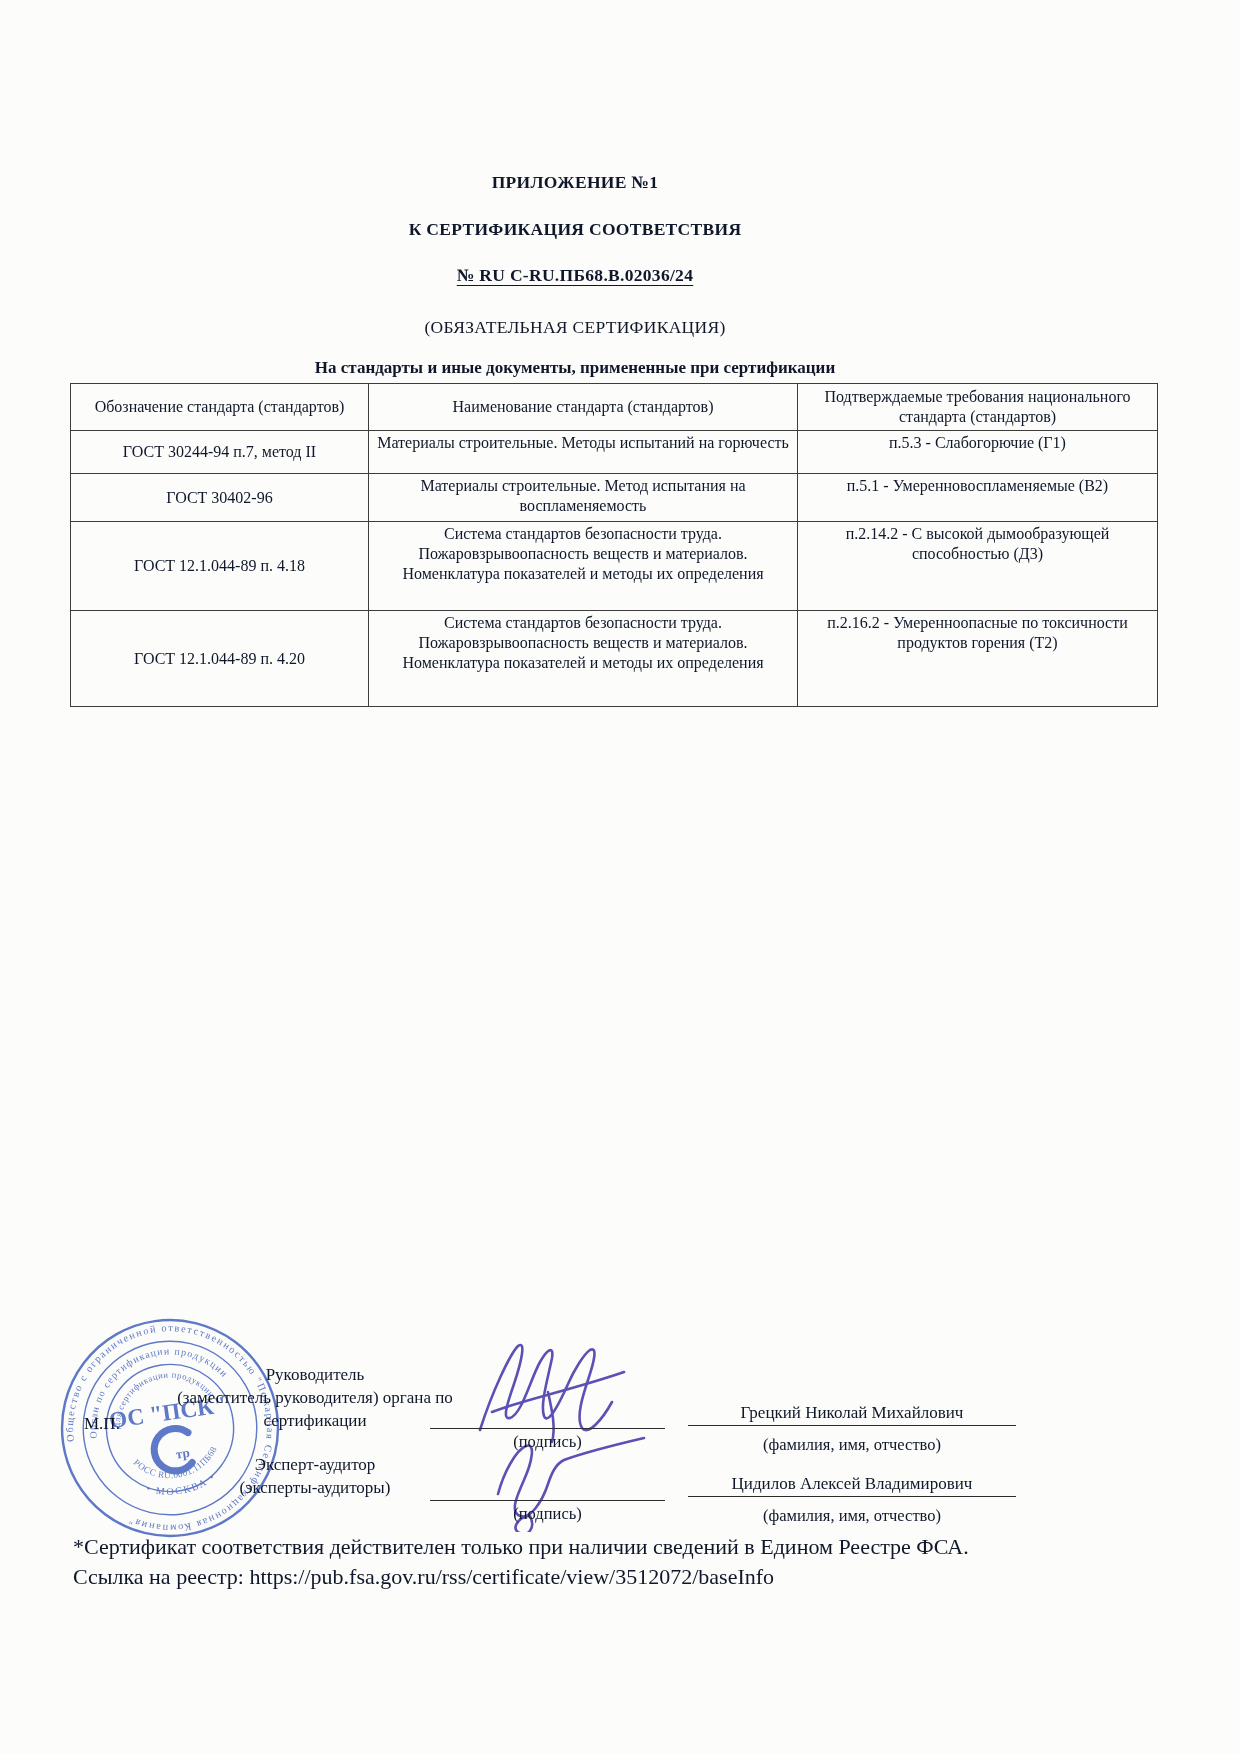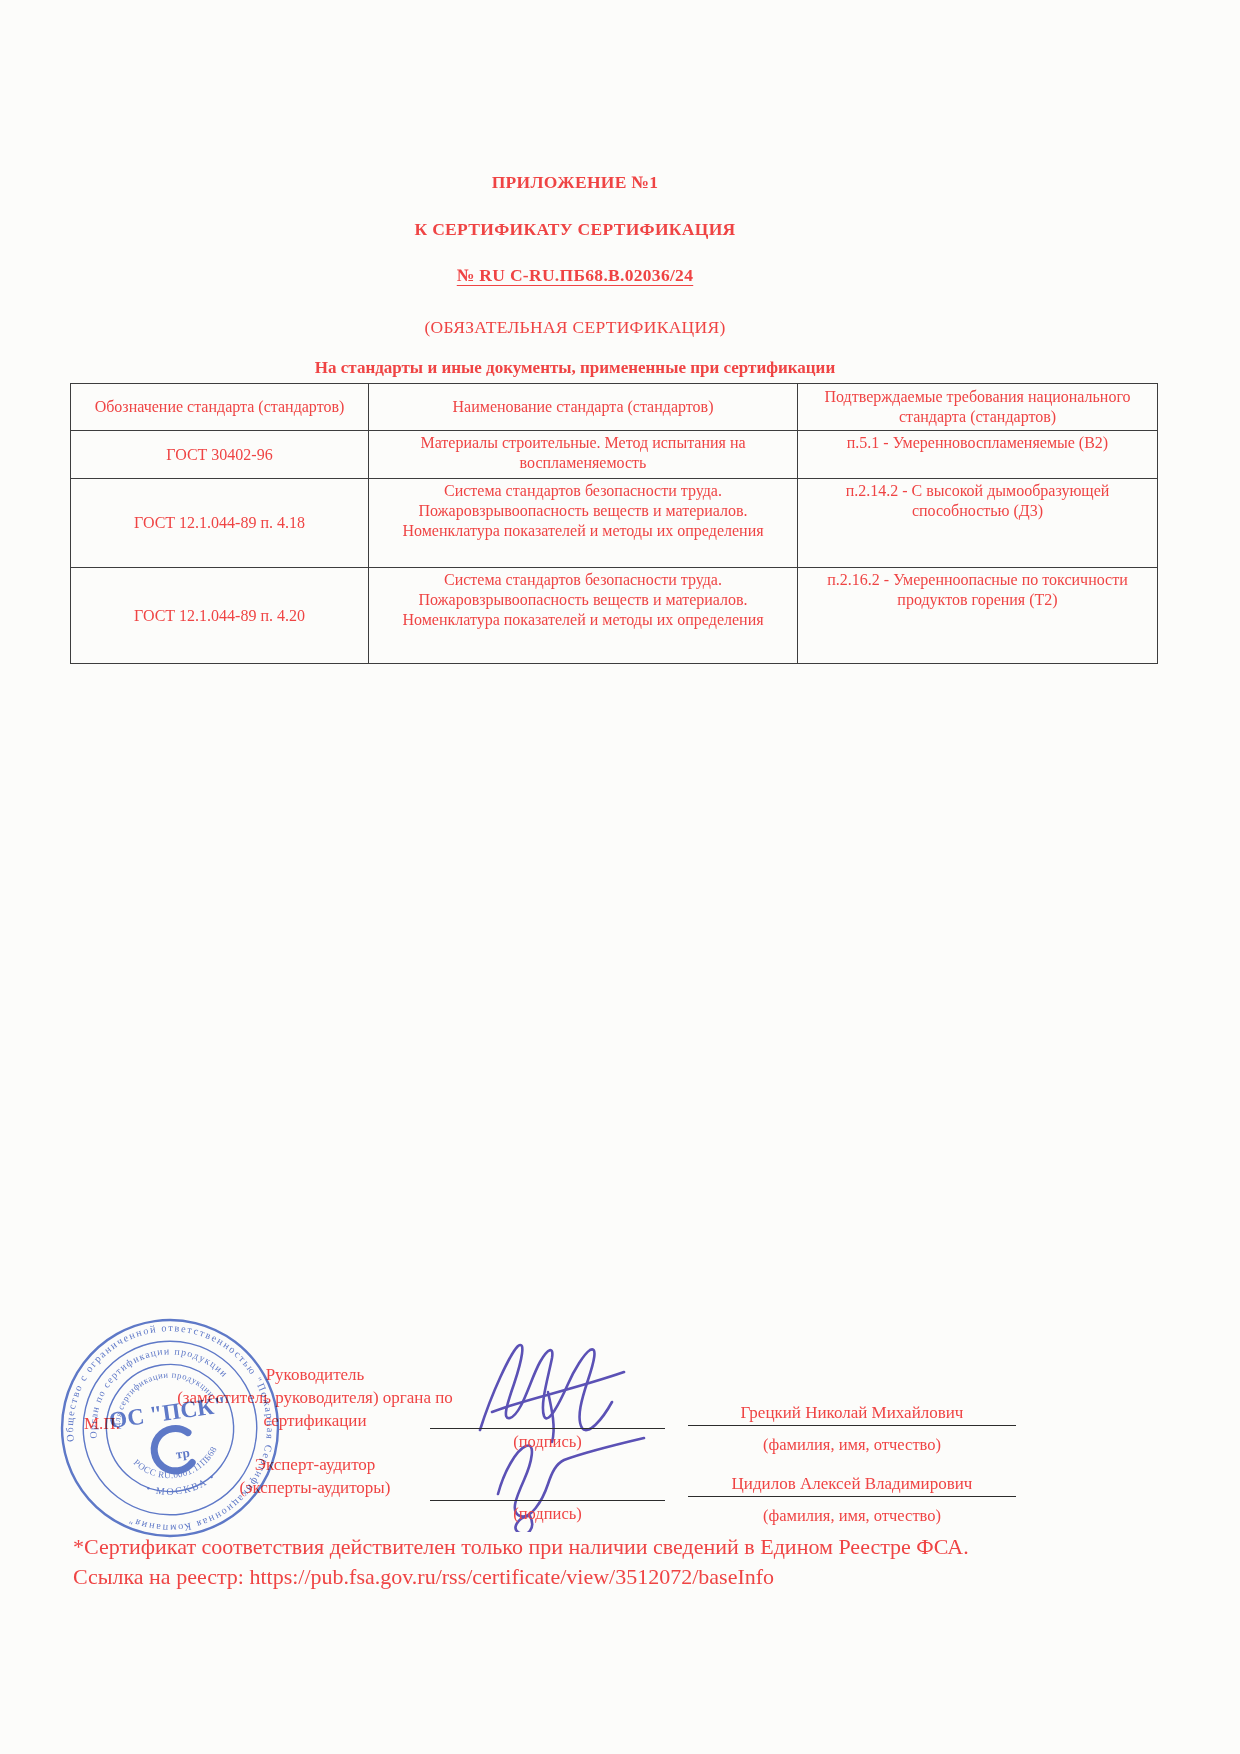--- a/index.html
+++ b/index.html
@@ -3,21 +3,21 @@
 <meta charset="utf-8">
 <style>
   html,body{margin:0;padding:0;}
   body{background:#e8e8e8;}
   .page{
     position:relative;
     width:1240px;height:1754px;
     margin:0 auto;
     background:#fcfcfa;
     font-family:"Liberation Serif","DejaVu Serif",serif;
-    color:#ef4444;
+    color:#0f172a;
     overflow:hidden;
   }
   .abs{position:absolute;}
   
   .hdr{left:0;width:1150px;text-align:center;font-size:17.5px;font-weight:bold;letter-spacing:.3px;}
   .hdr-plain{font-weight:normal;}
   .cert-no{text-decoration:underline;text-underline-offset:4px;}
   
   .tbl-caption{left:0;top:358px;width:1150px;text-align:center;font-size:17px;font-weight:bold;}
   table.std{
@@ -42,37 +42,42 @@
   .stamp text{fill:#3c5cc0;}
   
   .foot{left:73px;width:900px;font-size:22px;line-height:30px;}
 </style>
 </head>
 <body>
 
 <div class="page">
 
   <div class="abs hdr" style="top:172px;">ПРИЛОЖЕНИЕ №1</div>
-  <div class="abs hdr" style="top:219px;">К СЕРТИФИКАТУ СЕРТИФИКАЦИЯ</div>
+  <div class="abs hdr" style="top:219px;">К СЕРТИФИКАЦИЯ СООТВЕТСТВИЯ</div>
   <div class="abs hdr" style="top:265px;"><span class="cert-no">№ RU C-RU.ПБ68.В.02036/24</span></div>
   <div class="abs hdr hdr-plain" style="top:317px;">(ОБЯЗАТЕЛЬНАЯ СЕРТИФИКАЦИЯ)</div>
 
   <div class="abs tbl-caption">На стандарты и иные документы, примененные при сертификации</div>
 
   <table class="std">
     <colgroup>
         <col style="width:298px">
         <col style="width:429px">
         <col style="width:360px">
       </colgroup>
     <tbody>
         <tr style="height:47px">
       <th>Обозначение стандарта (стандартов)</th>
       <th>Наименование стандарта (стандартов)</th>
       <th>Подтверждаемые требования национального стандарта (стандартов)</th>
+    </tr>
+    <tr style="height:43px">
+      <td class="c-desig">ГОСТ 30244-94 п.7, метод II</td>
+      <td class="c-name">Материалы строительные. Методы испытаний на горючесть</td>
+      <td class="c-req">п.5.3 - Слабогорючие (Г1)</td>
     </tr>
     <tr style="height:48px">
       <td class="c-desig">ГОСТ 30402-96</td>
       <td class="c-name">Материалы строительные. Метод испытания на воспламеняемость</td>
       <td class="c-req">п.5.1 - Умеренновоспламеняемые (В2)</td>
     </tr>
     <tr style="height:89px">
       <td class="c-desig">ГОСТ 12.1.044-89 п. 4.18</td>
       <td class="c-name">Система стандартов безопасности труда. Пожаровзрывоопасность веществ и материалов. Номенклатура показателей и методы их определения</td>
       <td class="c-req">п.2.14.2 - С высокой дымообразующей способностью (Д3)</td>

